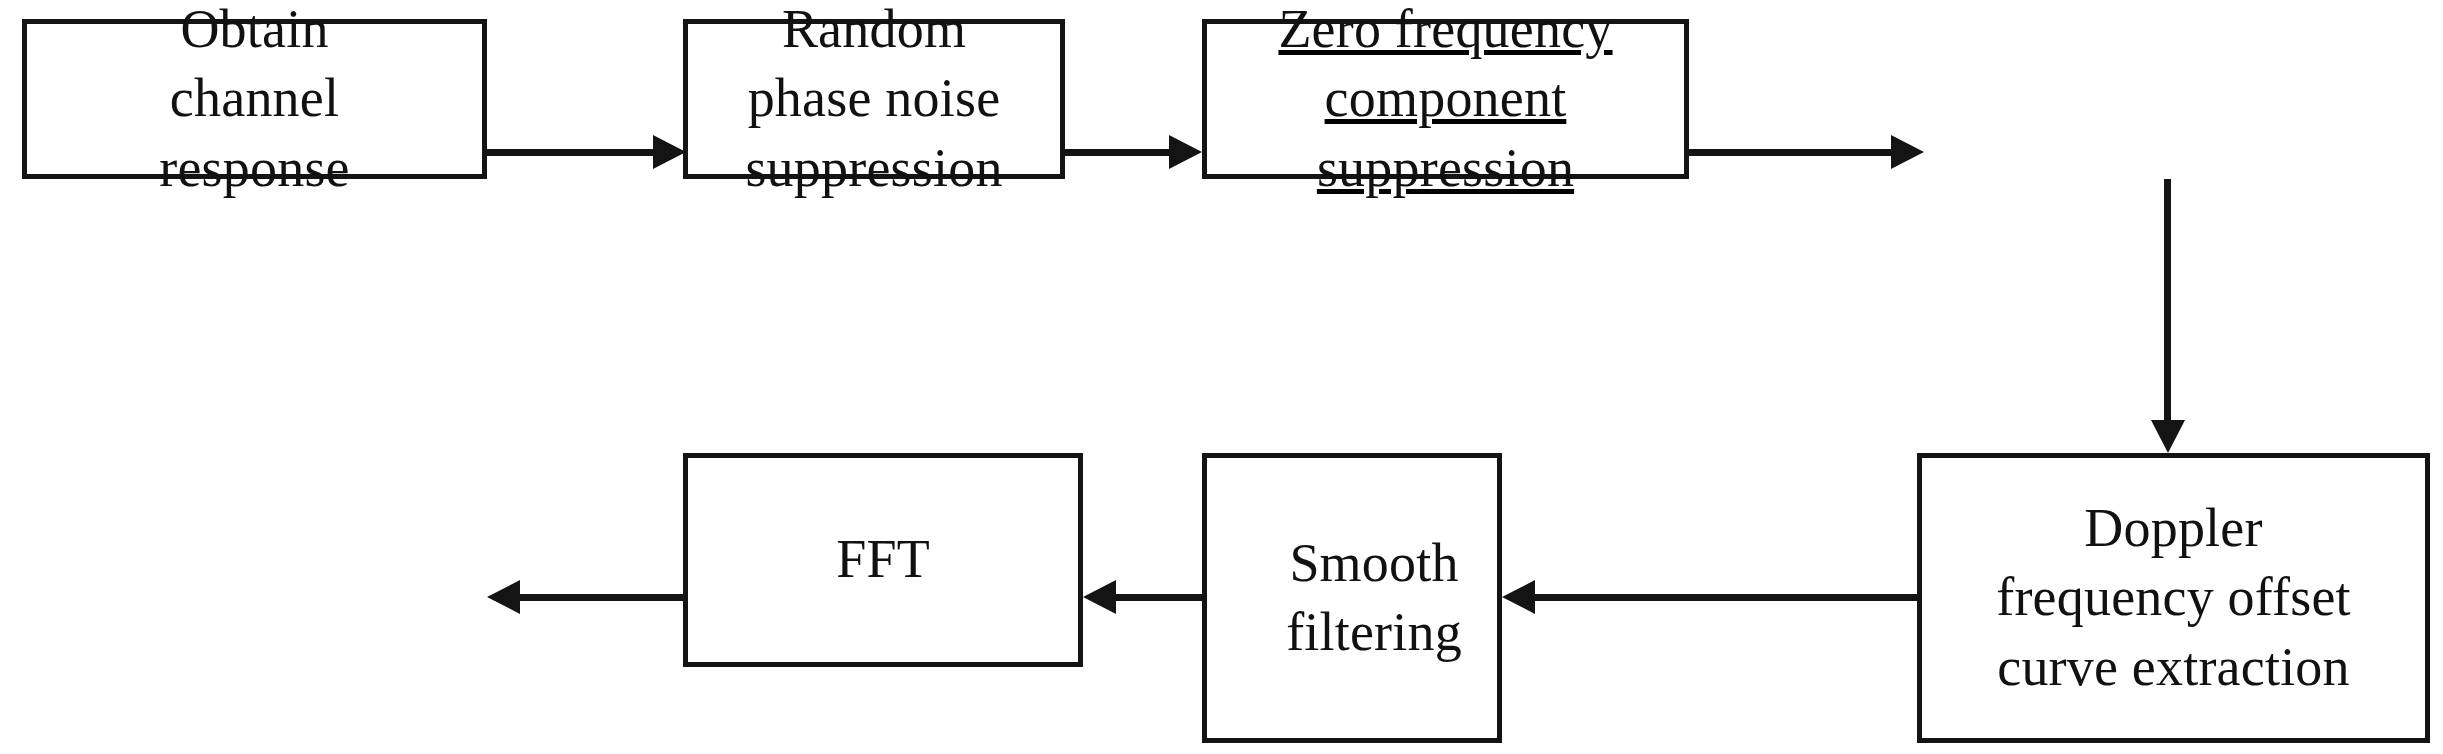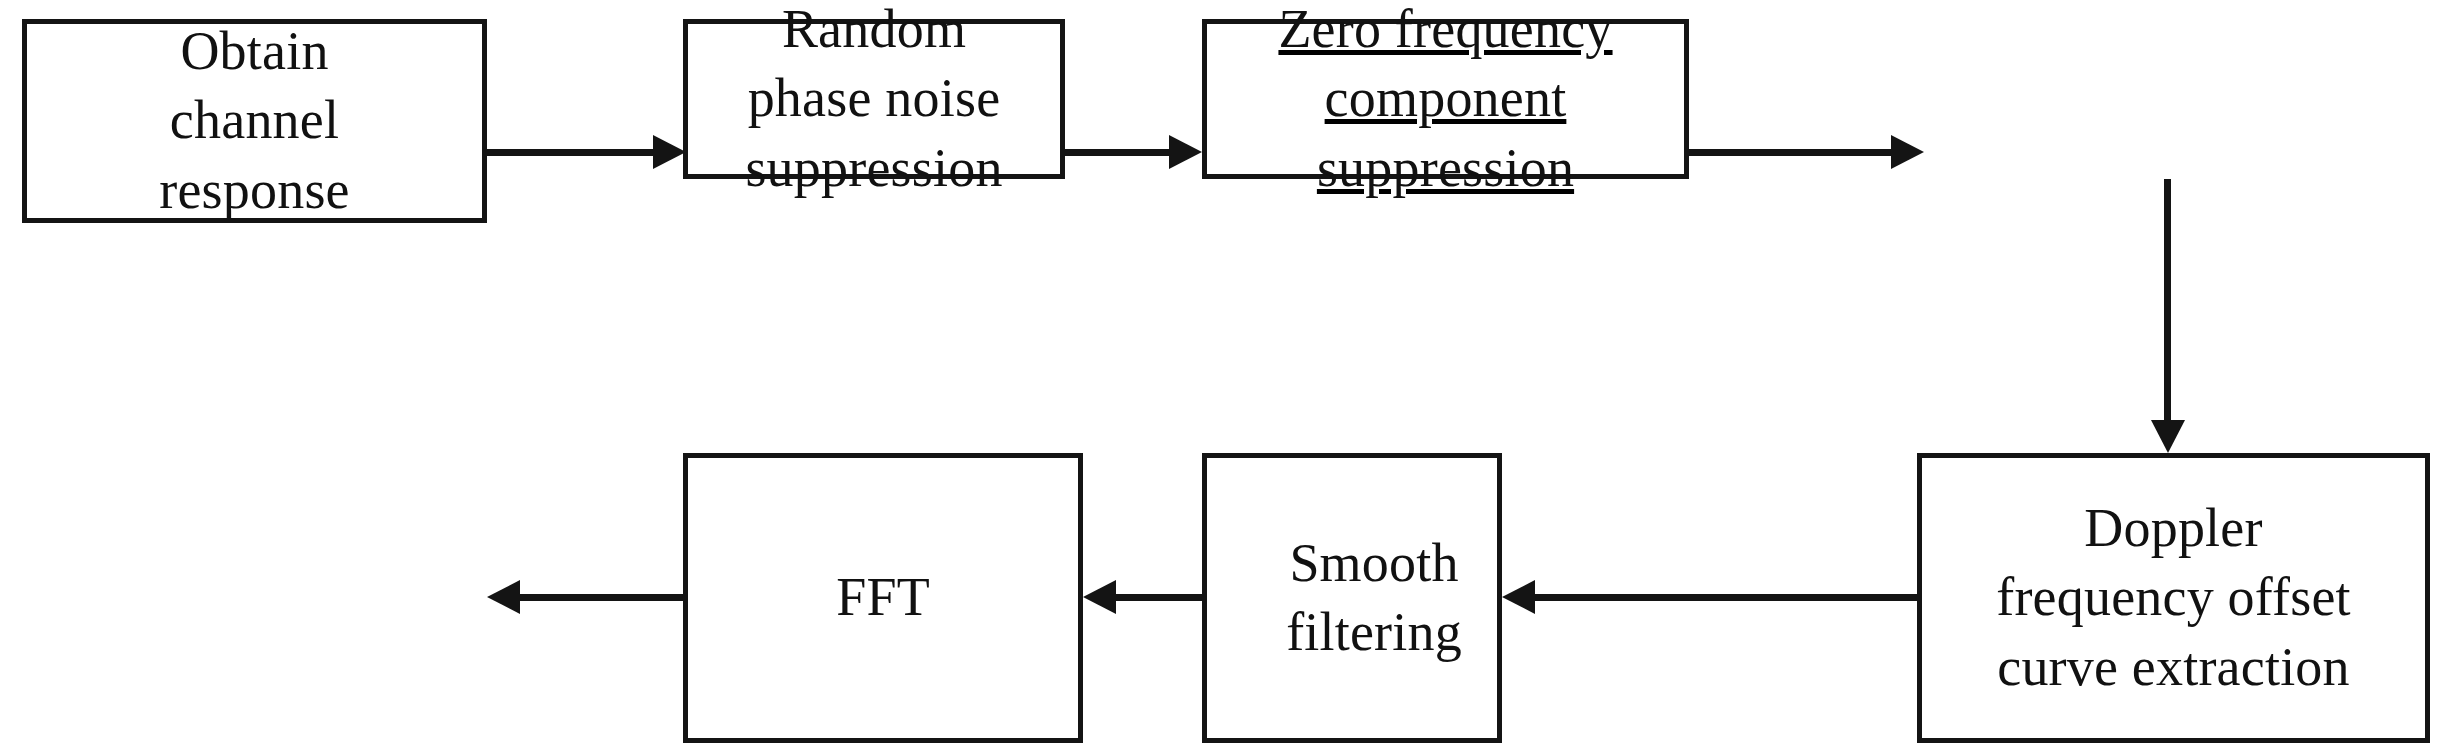--- a/index.html
+++ b/index.html
@@ -27,27 +27,27 @@
   }
   .node-label {
     font-size: 54px;
     line-height: 1.28;
     color: #111111;
     letter-spacing: 0.2px;
     padding: 0 10px;
     white-space: pre-line;
   }
   
-  #node-obtain-channel-response { left: 22px;   top: 19px;  width: 465px; height: 204px; }
+  #node-obtain-channel-response { left: 22px;   top: 19px;  width: 465px; height: 160px; }
   #node-random-phase-noise      { left: 683px;  top: 19px;  width: 382px; height: 160px; }
   #node-zero-frequency          { left: 1202px; top: 19px;  width: 487px; height: 160px; text-decoration: underline; }
   #node-time-frequency          { left: 1922px; top: 19px;  width: 508px; height: 160px; }
   
   #node-obtain-target-speed     { left: 22px;   top: 453px; width: 465px; height: 290px; }
-  #node-fft                     { left: 683px;  top: 453px; width: 400px; height: 290px; }
+  #node-fft                     { left: 683px;  top: 453px; width: 400px; height: 214px; }
   #node-smooth-filtering        { left: 1202px; top: 453px; width: 300px; height: 290px; padding-left: 44px; }
   #node-doppler-curve           { left: 1917px; top: 453px; width: 513px; height: 290px; }
 
   
   .edge {
     position: absolute;
   }
   .edge-line-h {
     position: absolute;
     height: 7px;

